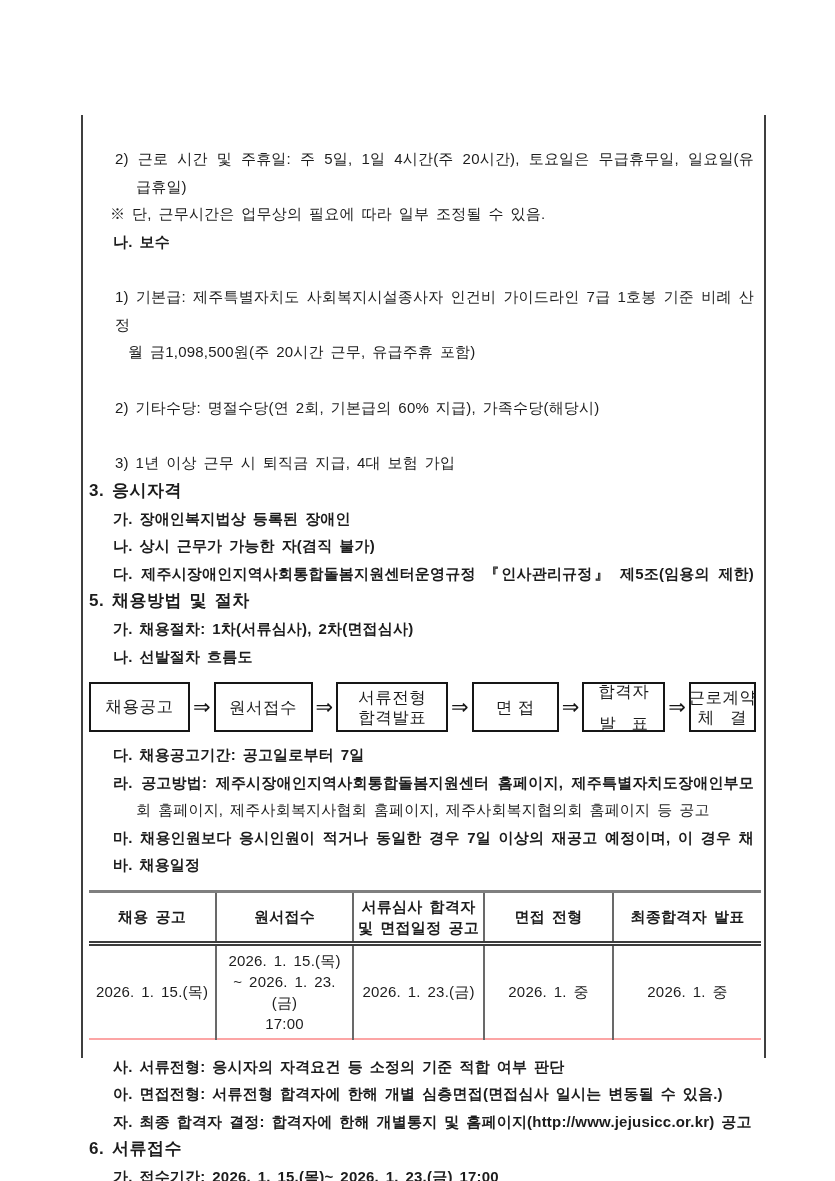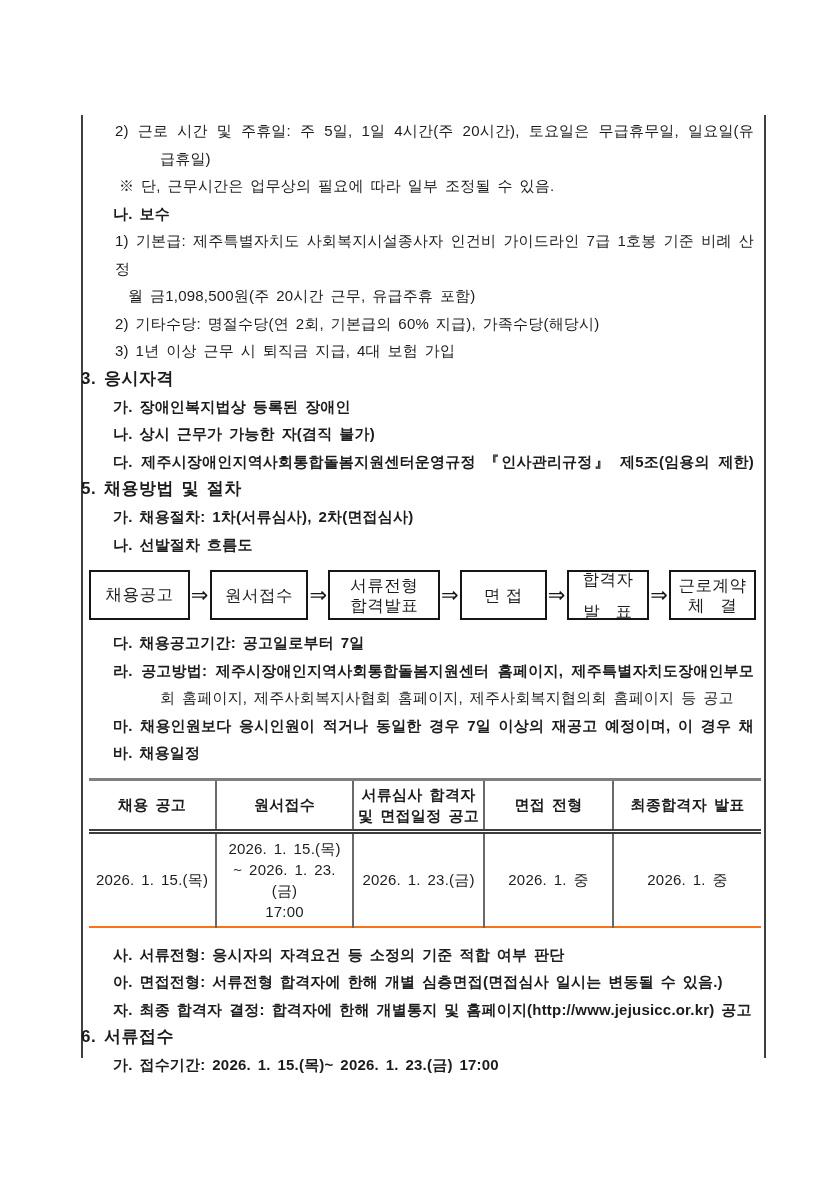--- a/index.html
+++ b/index.html
@@ -9,46 +9,46 @@
   }
   .frame {
     position:absolute; left:81px; top:115px; width:685px; height:943px;
     border-left:2px solid #3f3f3f; border-right:2px solid #3f3f3f; box-sizing:border-box;
   }
   .content {
     position:absolute; left:81px; top:117px; width:685px; box-sizing:border-box;
     font-size:15px; line-height:27.5px; letter-spacing:0.2px; word-spacing:2.5px;
   }
   .ln { margin:0; }
-  .heading { padding-left:0; font-weight:bold; font-size:17px; line-height:28px; letter-spacing:0.5px; }
+  .heading { padding-left:8px; font-weight:bold; font-size:17px; line-height:28px; letter-spacing:0.5px; }
   .ind-ga   { padding-left:32px;font-weight:bold; }
-  .ind-num  { padding-left:34px; }
-  .ind-note { padding-left:38px; }
-  .ind-cont { padding-left:79px; }
+  .ind-num  { padding-left:34px;margin-top:28px; }
+  .ind-note { padding-left:29px; }
+  .ind-cont { padding-left:55px; }
   .ind-wol  { padding-left:47px; }
   .just { text-align:justify; text-align-last:justify; padding-right:12px; }
 
   
   .flow {
     display:flex; align-items:center; justify-content:space-between;
     margin:11px 10px 8px 8px; height:52px;
   }
   .flow-box {
     border:2px solid #161616; box-sizing:border-box; height:50px;
     display:flex; flex-direction:column; justify-content:center; align-items:center;
     text-align:center; font-size:16.5px; line-height:20px; white-space:pre;
     letter-spacing:0.5px; word-spacing:0;
   }
-  .w1{width:101px;font-family:Liberation Serif, serif;} .w2{width:99px;} .w3{width:112px;} .w4{width:87px;} .w5{width:83px;gap:12px;} .w6{width:87px;}
+  .w1{width:101px;font-family:Liberation Serif, serif;} .w2{width:99px;} .w3{width:112px;} .w4{width:87px;} .w5{width:83px;gap:12px;} .w6{width:67px;}
   .flow-arrow { font-size:21px; color:#161616; line-height:50px; padding:0 1px; }
 
   
   .sched {
     border-collapse:collapse; table-layout:fixed; width:672px; margin:11px 0 0 8px;
-    border-top:3px solid #7f7f7f; border-bottom:2px solid #f97316;
+    border-top:3px solid #7f7f7f; border-bottom:2px solid #fca5a5;
   }
   .sched th {
     font-weight:bold; font-size:15px; height:48px; text-align:center; vertical-align:middle;
     border-bottom:5px double #3d3d3d; padding:0; letter-spacing:0.3px;
   }
   .sched td {
     font-size:15px; height:62px; text-align:center; vertical-align:middle; padding:4px;border-radius:16px;
   }
   .sched th:not(:last-child), .sched td:not(:last-child) { border-right:2px solid #696969; }
   .cell-line { display:block; line-height:21px; }

